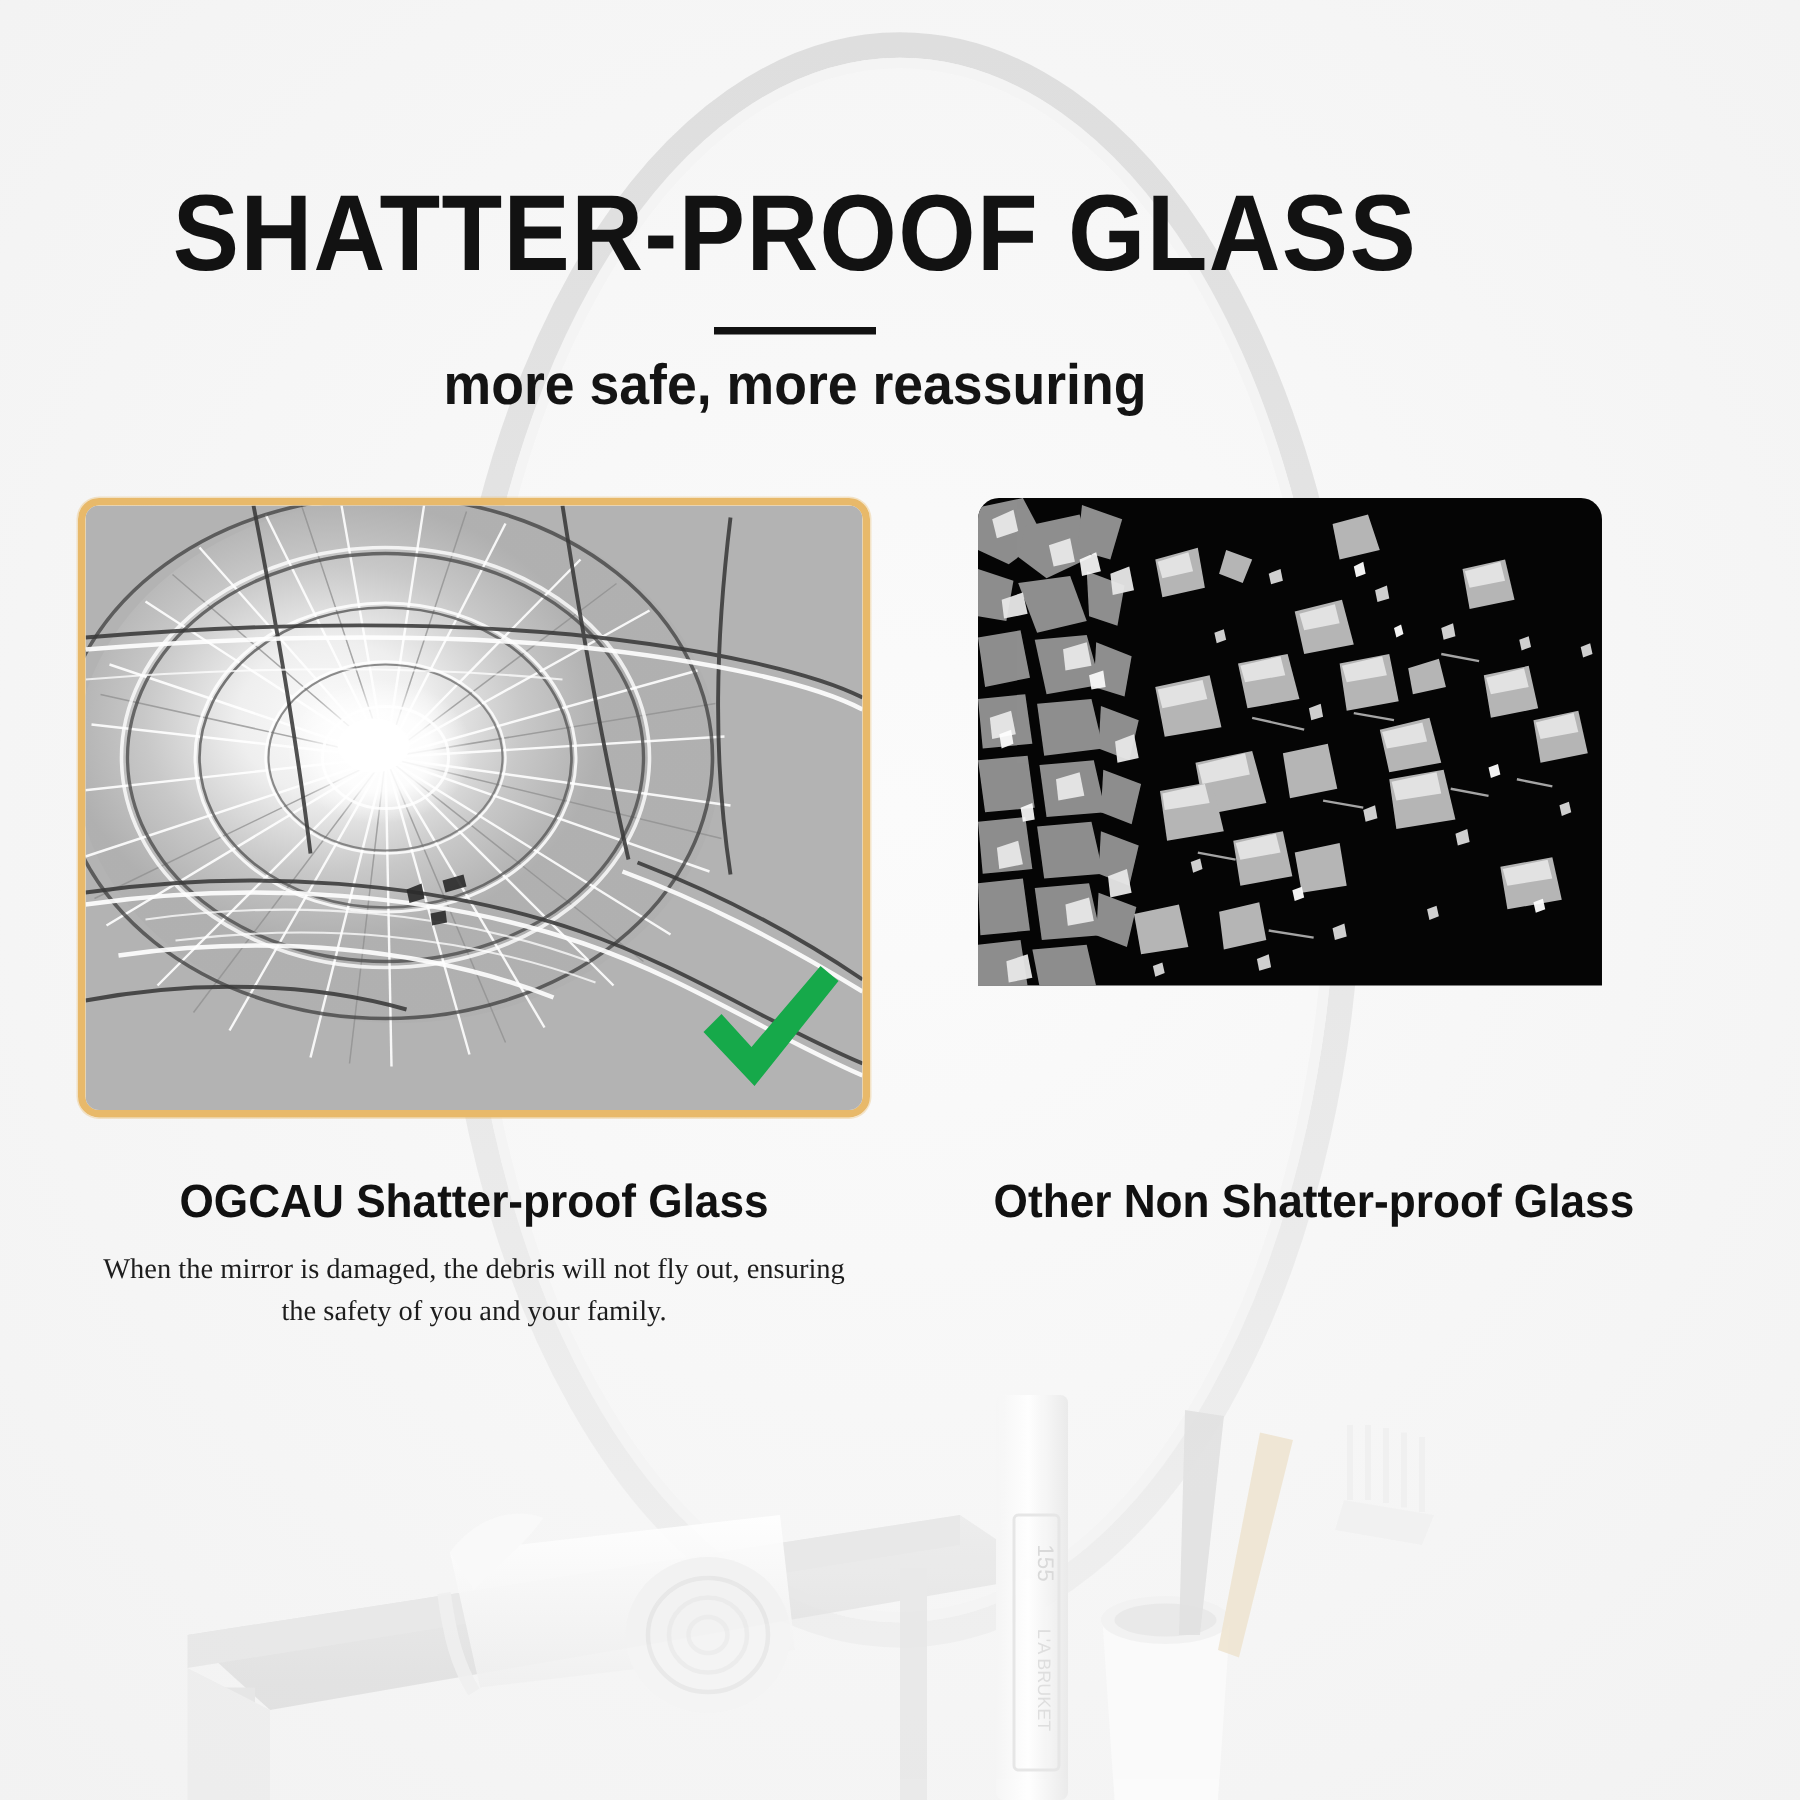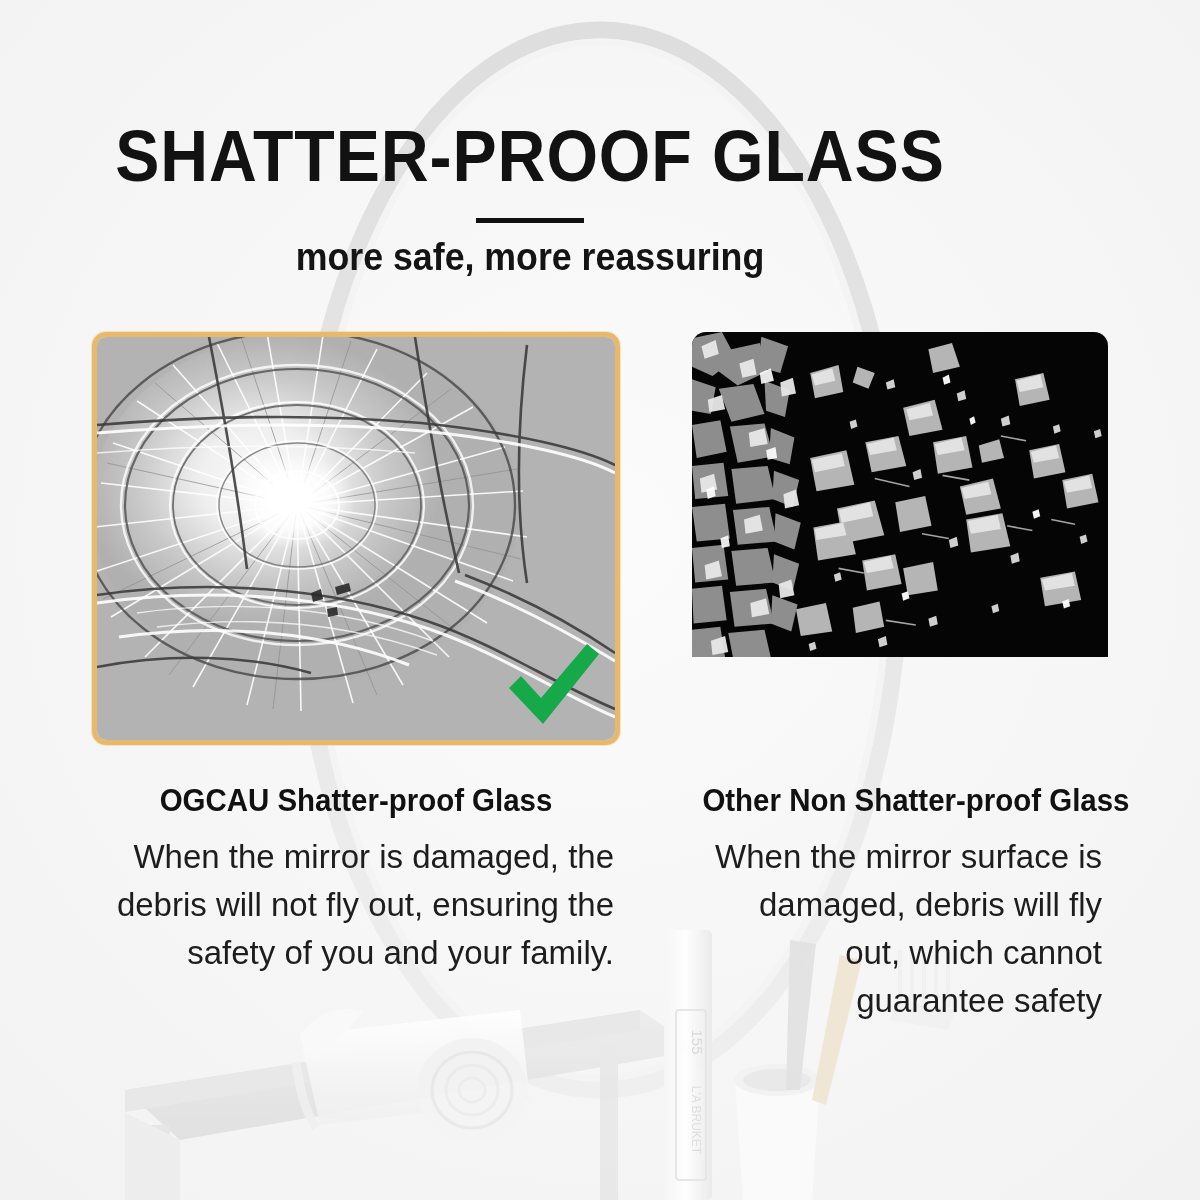--- a/index.html
+++ b/index.html
@@ -33,21 +33,21 @@
     font-size:38px;
     color:#141414;
     margin-top:14px;
     transform:scaleX(0.94);
     line-height:1.1;
   }
 
   
   .compare { position:absolute; top:332px; left:0; width:1200px; z-index:5; }
 
-  .col { position:absolute; top:0;margin-left:40px; }
+  .col { position:absolute; top:0; }
   .col.left  { left:52px;  width:528px; }
   .col.right { left:620px; width:448px;padding-left:32px; }
 
   .photo-frame {
     position:relative;
     width:100%;
     height:413px;
     border-radius:14px;
     overflow:hidden;
   }
@@ -71,26 +71,27 @@
     font-family:"Liberation Sans Narrow","Liberation Sans", sans-serif;
     font-weight:700;
     font-size:31px;
     color:#111;
     text-align:center;
     margin-top:38px;
     transform:scaleX(0.95);
     white-space:nowrap;
   }
   .cap-body {
-    font-size:33px;
+    font-size:19px;
     line-height:1.45;
     color:#1d1d1d;
-    text-align:right;
+    text-align:center;
     margin-top:14px;
     padding:0 6px;
+    font-family:Liberation Serif, serif;
   }
 </style>
 </head>
 <body>
 
 <svg id="bg-scene" viewBox="0 0 1200 1200" width="1200" height="1200">
   <defs>
     <linearGradient id="ringGrad" x1="0" y1="0" x2="0" y2="1">
       <stop offset="0%" stop-color="#dcdcdc"></stop>
       <stop offset="55%" stop-color="#e6e6e6"></stop>
@@ -416,15 +417,14 @@
           <line x1="186" y1="300" x2="218" y2="306"></line>
           <line x1="292" y1="256" x2="326" y2="262"></line>
           <line x1="400" y1="246" x2="432" y2="252"></line>
           <line x1="246" y1="366" x2="284" y2="372"></line>
           <line x1="456" y1="238" x2="486" y2="244"></line>
         </g>
       </svg>
     </div>
 
     <div class="cap-title">Other Non Shatter-proof Glass</div>
-    <div class="cap-body">When the mirror surface is damaged, debris will fly out, which cannot guarantee safety</div>
   </div>
 </div>
 
 </body></html>

